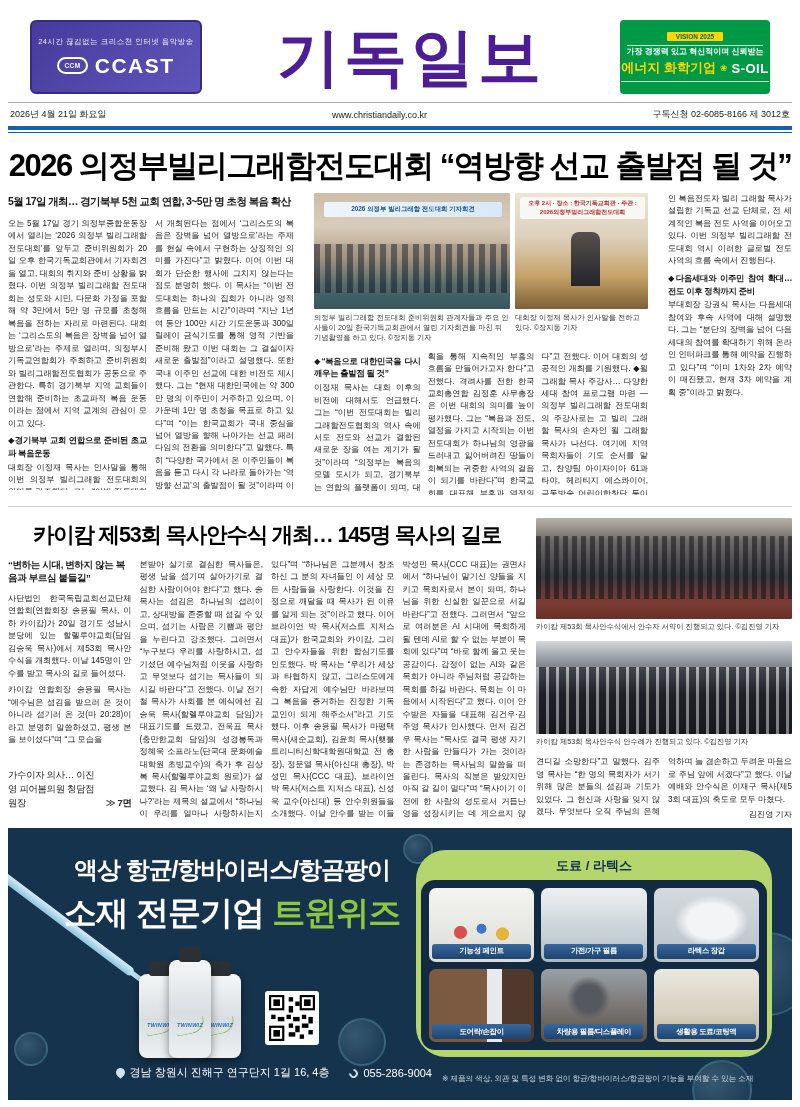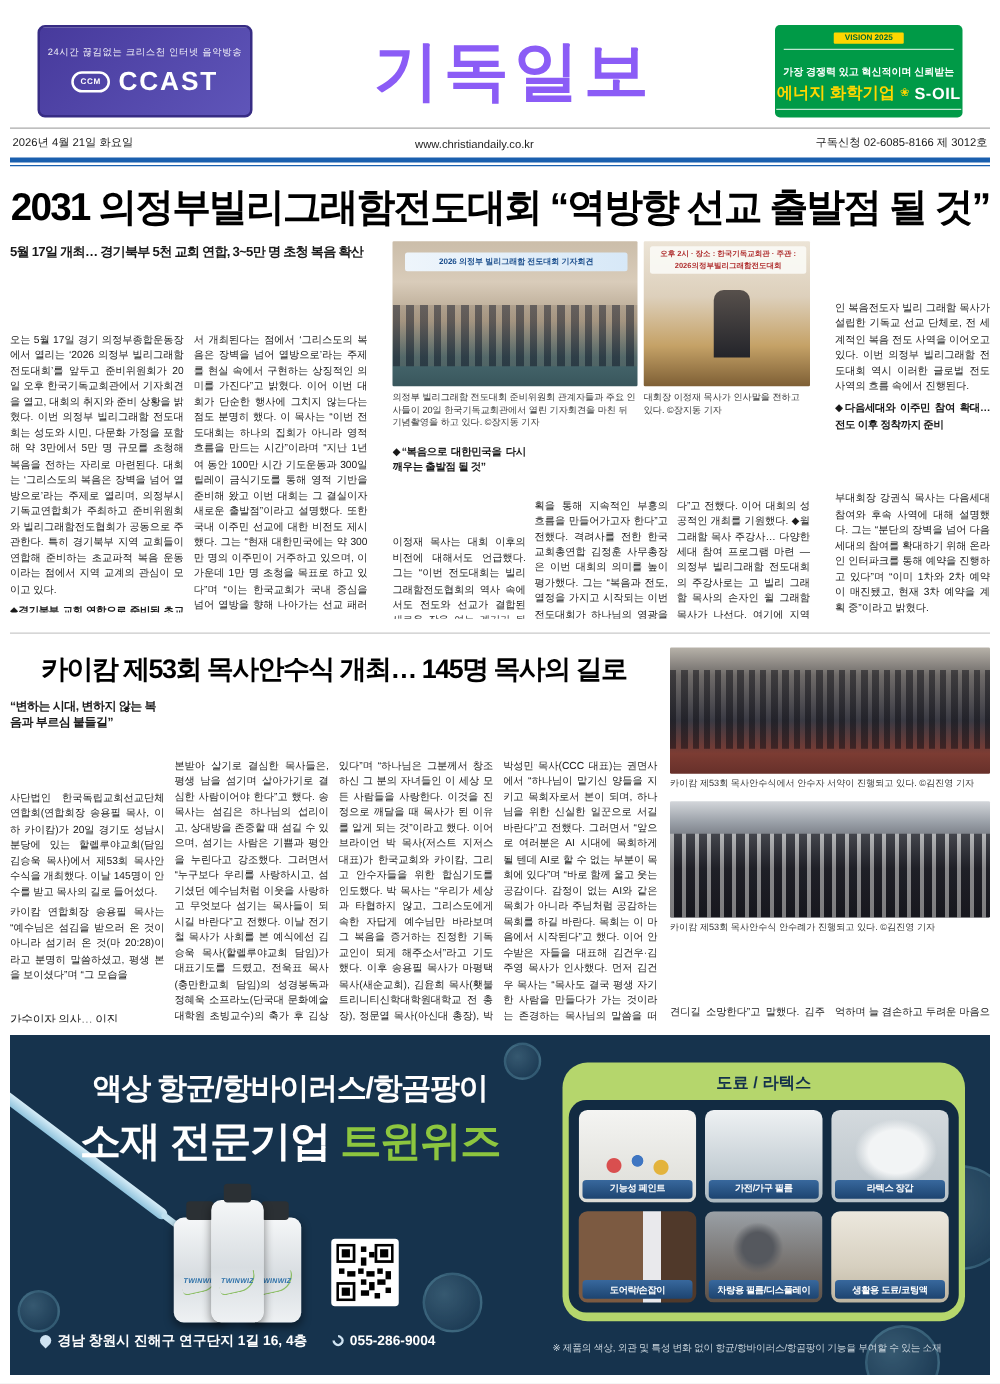--- a/index.html
+++ b/index.html
@@ -8,35 +8,35 @@
 
   
   .masthead{display:flex;align-items:center;justify-content:space-between;padding:20px 30px 8px;}
   .ccast{width:168px;height:70px;background:linear-gradient(135deg,#473a9c,#5f55b9);
          border:2px solid #372c84;border-radius:6px;color:#fff;display:flex;flex-direction:column;
          justify-content:center;align-items:center;gap:7px;}
   .ccast-tagline{font-size:7.5px;letter-spacing:.5px;opacity:.92;}
   .ccast-brandrow{display:flex;align-items:center;gap:7px;}
   .ccm-badge{border:2px solid #fff;border-radius:12px;font-size:6.5px;font-weight:bold;padding:3px 5px;letter-spacing:.5px;}
   .ccast-brand{font-size:21px;font-weight:bold;letter-spacing:1.5px;}
-  .paper-title{font-size:52px;font-weight:900;letter-spacing:4px;color:#8b5cf6;margin:0;line-height:1;}
+  .paper-title{font-size:63px;font-weight:900;letter-spacing:4px;color:#4c1d95;margin:0;line-height:1;}
   .soil{width:150px;height:74px;background:#009a47;border-radius:4px;color:#fff;display:flex;
         flex-direction:column;align-items:center;justify-content:center;padding:5px 6px;box-sizing:border-box;}
   .soil-vision{background:#ffd600;color:#006b31;font-size:6.5px;font-weight:bold;padding:1px 9px;border-radius:1px;}
-  .soil-line1{font-size:8px;font-weight:bold;border-top:1px solid rgba(255,255,255,.75);margin-top:4px;padding-top:12px;white-space:nowrap;}
+  .soil-line1{font-size:8px;font-weight:bold;border-top:1px solid rgba(255,255,255,.75);margin-top:4px;padding-top:0;white-space:nowrap;}
   .soil-line2{font-size:13px;font-weight:900;color:#ffd600;margin-top:2px;border-bottom:1px solid rgba(255,255,255,.75);
               padding-bottom:4px;white-space:nowrap;display:flex;align-items:center;gap:4px;}
   .soil-brand{color:#ffffff;letter-spacing:.5px;}
   .soil-leaf{color:#ffd600;font-size:9px;}
   .dateline{display:flex;justify-content:space-between;align-items:center;margin:0 8px;padding:5px 2px;
             font-size:9px;color:#222;border-top:1px solid #aaa;}
   .blue-rule{margin:0 8px;height:0;border-top:4px solid #1a5fae;border-bottom:1px solid #1a5fae;padding-top:2px;}
 
   
-  .coltext{font-size:8.2px;line-height:1.52;text-align:justify;word-break:break-all;color:#191919;margin-top:48px;}
+  .coltext{font-size:8.2px;line-height:1.52;text-align:justify;word-break:break-all;color:#191919;}
   .run-head{font-weight:bold;font-size:8.4px;margin:4px 0 2px;letter-spacing:-.3px;}
   .caption{font-size:7.3px;line-height:1.4;color:#333;}
 
   
   .a1-headline{font-size:31px;font-weight:900;letter-spacing:-1.5px;text-align:center;margin:12px 8px 6px;color:#000;}
   .a1-grid{display:flex;gap:20px;margin:6px 8px 0;height:302px;}
   .a1-left{width:286px;flex:none;}
   .a1-subhead{font-size:10.5px;font-weight:bold;letter-spacing:-.6px;margin:2px 0 9px;white-space:nowrap;}
   .a1-left-cols{display:flex;gap:8px;height:272px;overflow:hidden;}
   .a1-left-cols>div{flex:1;overflow:hidden;}
@@ -101,27 +101,27 @@
   .bottles{display:flex;align-items:flex-end;}
   .bottle{width:42px;height:84px;margin:0 -6px;position:relative;border-radius:8px;
       background:linear-gradient(180deg,#f5f7f8,#d8dde1 55%,#eef1f3);box-shadow:0 3px 8px rgba(0,0,0,.45);}
   .bottle::before{content:"";position:absolute;top:-13px;left:10px;width:22px;height:15px;background:#2b3034;border-radius:3px;}
   .bottle .lbl{position:absolute;bottom:30px;left:0;right:0;text-align:center;font-size:5.5px;
       font-style:italic;font-weight:bold;color:#2a6fa8;letter-spacing:.3px;}
   .bottle .swoosh{position:absolute;bottom:24px;left:6px;right:6px;height:14px;border:1.5px solid #7ab648;
       border-left:none;border-top:none;border-radius:0 0 14px 4px;transform:rotate(-12deg);opacity:.8;}
   .bottle.mid{height:98px;z-index:2;}
   .qr{width:54px;height:54px;background:#fff;border-radius:3px;padding:4px;box-sizing:border-box;align-self:center;margin-top:26px;}
-  .ad-addr{position:absolute;left:24px;bottom:20px;width:400px;display:flex;justify-content:flex-start;
-      align-items:center;gap:20px;font-size:11px;font-weight:bold;white-space:nowrap;}
+  .ad-addr{position:absolute;left:24px;bottom:20px;width:400px;display:flex;justify-content:flex-end;
+      align-items:center;gap:20px;font-size:11px;font-weight:normal;white-space:nowrap;}
   .addr-ico{display:inline-block;width:9px;height:9px;border-radius:50% 50% 50% 0;background:#cfe3f2;
       transform:rotate(-45deg);margin-right:5px;vertical-align:-1px;}
   .phone-ico{display:inline-block;width:9px;height:9px;border-radius:50%;border:2px solid #cfe3f2;
       border-left-color:transparent;transform:rotate(45deg);margin-right:5px;vertical-align:-1px;box-sizing:border-box;}
-  .ad-panel{position:absolute;right:20px;top:22px;width:322px;background:#b5d66c;border-radius:20px;padding:3px 5px 7px;box-sizing:border-box;}
+  .ad-panel{position:absolute;right:20px;top:22px;width:356px;background:#b5d66c;border-radius:30px;padding:3px 5px 7px;box-sizing:border-box;}
   .panel-title{text-align:center;font-size:13px;font-weight:900;color:#13304b;padding:4px 0 5px;}
   .panel-inner{background:#122b42;border-radius:14px;display:grid;grid-template-columns:repeat(3,1fr);gap:7px;padding:8px;height:170px;box-sizing:border-box;}
   .tile{border-radius:7px;overflow:hidden;position:relative;display:flex;align-items:flex-end;justify-content:center;}
   .tile-label{width:94%;margin-bottom:3px;background:linear-gradient(180deg,#38689d,#1d4470);border-radius:3px;
       font-size:7.4px;font-weight:bold;text-align:center;padding:2.5px 0;letter-spacing:-.3px;white-space:nowrap;overflow:hidden;}
   .th1{background:linear-gradient(180deg,#eef1f3,#c2ccd2 70%,#aab6bd);}
   .th2{background:radial-gradient(circle at 30% 60%,#d94f4f 0 7%,transparent 8%),
        radial-gradient(circle at 50% 55%,#3f76c2 0 7%,transparent 8%),
        radial-gradient(circle at 70% 62%,#e3b33c 0 7%,transparent 8%),
        linear-gradient(180deg,#f4f4f2,#dcdcd6);}
@@ -158,21 +158,21 @@
     </div>
     <div class="dateline">
       <span>2026년 4월 21일 화요일</span>
       <span class="site">www.christiandaily.co.kr</span>
       <span>구독신청 02-6085-8166 제 3012호</span>
     </div>
     <div class="blue-rule"></div>
   </header>
 
   <section>
-    <h2 class="a1-headline">2031 의정부빌리그래함전도대회 “역방향 선교 출발점 될 것”</h2>
+    <h2 class="a1-headline">2026 의정부빌리그래함전도대회 “역방향 선교 출발점 될 것”</h2>
     <div class="a1-grid">
       <div class="a1-left">
         <div class="a1-subhead">5월 17일 개최… 경기북부 5천 교회 연합, 3~5만 명 초청 복음 확산</div>
         <div class="a1-left-cols">
           <div>
             <div class="coltext">오는 5월 17일 경기 의정부종합운동장에서 열리는 ‘2026 의정부 빌리그래함 전도대회’를 앞두고 준비위원회가 20일 오후 한국기독교회관에서 기자회견을 열고, 대회의 취지와 준비 상황을 밝혔다. 이번 의정부 빌리그래함 전도대회는 성도와 시민, 다문화 가정을 포함해 약 3만에서 5만 명 규모를 초청해 복음을 전하는 자리로 마련된다. 대회는 ‘그리스도의 복음은 장벽을 넘어 열방으로’라는 주제로 열리며, 의정부시기독교연합회가 주최하고 준비위원회와 빌리그래함전도협회가 공동으로 주관한다. 특히 경기북부 지역 교회들이 연합해 준비하는 초교파적 복음 운동이라는 점에서 지역 교계의 관심이 모이고 있다.</div>
             <div class="coltext run-head">◆경기북부 교회 연합으로 준비된 초교파 복음운동</div>
             <div class="coltext">대회장 이정재 목사는 인사말을 통해 이번 의정부 빌리그래함 전도대회의 의미를 강조했다. 그는 “이번 전도대회는 경기북부 10개 시군, 약 5천 교회가 연합해 준비하는 초교파적 복음 운동”이라며 “특히 경기북부의 거점도시 의정부에</div>
           </div>
           <div>

